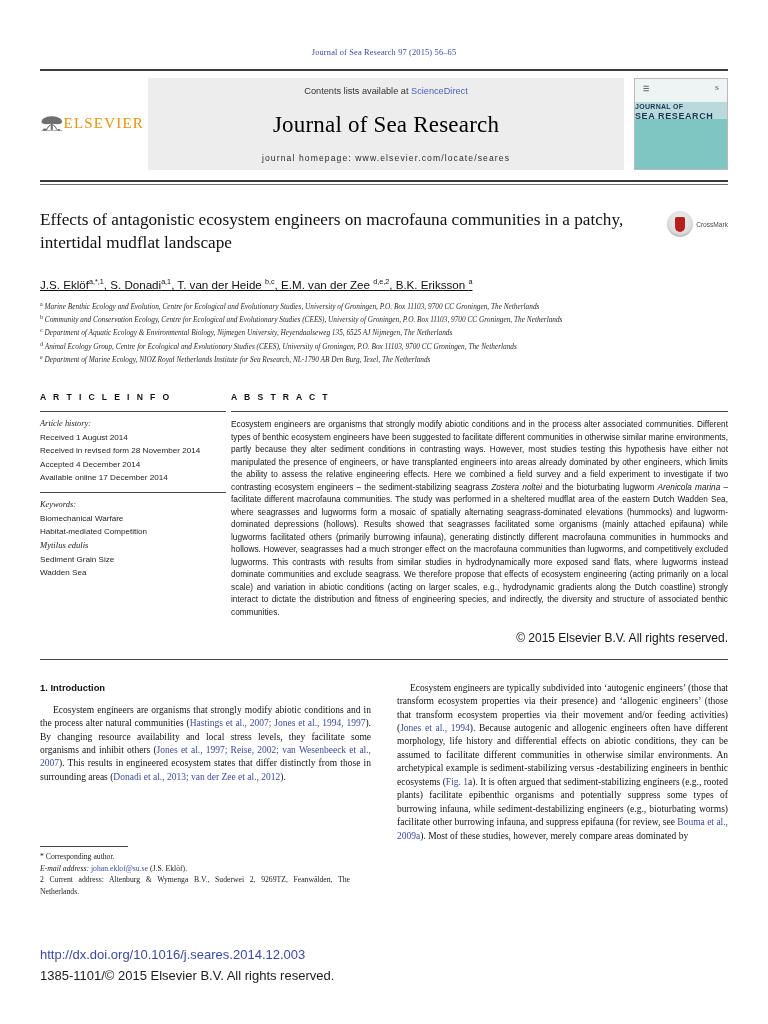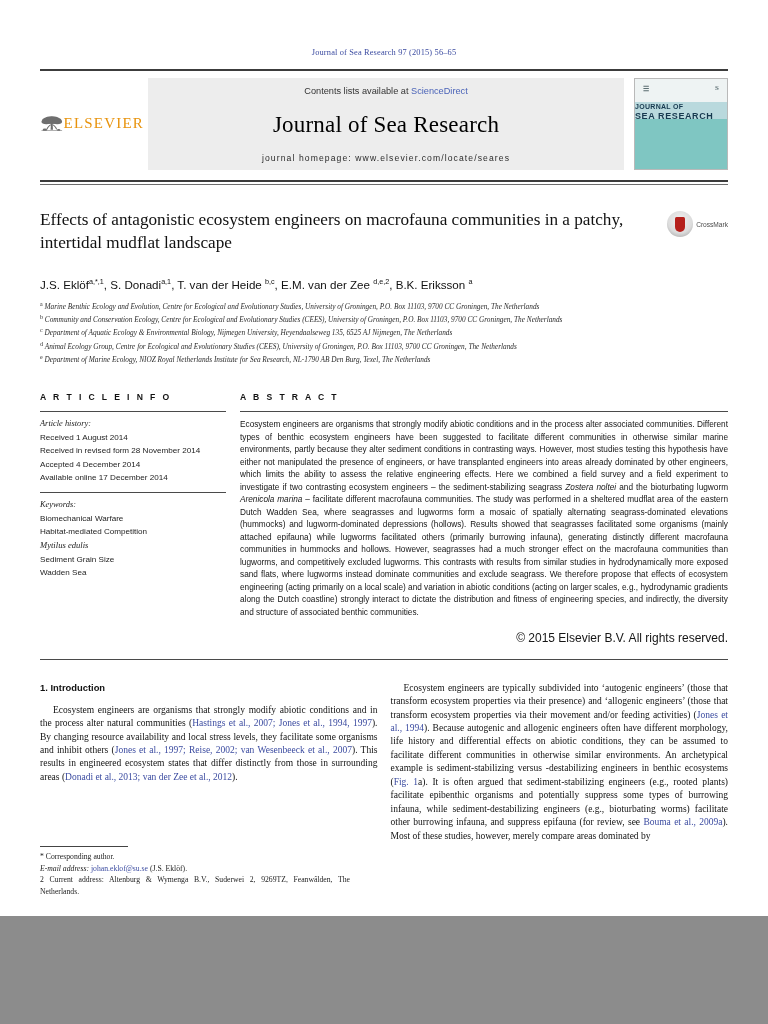--- a/index.html
+++ b/index.html
@@ -6,21 +6,21 @@
     margin: 0;
     padding: 0;
     background: #8c8c8c;
   }
   body {
     font-family: "Liberation Serif", serif;
   }
   .page {
     position: relative;
     width: 768px;
-    height: 916px;
+    height: 1024px;
     background: #ffffff;
     overflow: hidden;
     box-sizing: border-box;
   }
 
   
   .runhead {
     text-align: center;
     font-size: 8.4px;
     color: #3b4ba0;
@@ -152,38 +152,39 @@
     font-family: "Liberation Sans", sans-serif;
     font-size: 6.6px; color: #4a4a4a;
   }
 
   
   .authors {
     margin: 14px 40px 0 40px;
     font-family: "Liberation Sans", sans-serif;
     font-size: 11.6px;
     color: #111;
+    text-decoration: underline;
   }
   .authors sup { font-size: 7.2px; }
 
   .affils {
     margin: 9px 40px 0 40px;
     font-family: "Liberation Serif", serif;
     font-style: italic;
     font-size: 7.3px;
     line-height: 1.62;
     color: #2b2b2b;
   }
   .affils sup { font-style: normal; font-size: 6px; }
 
   
   .info-wrap {
     margin: 26px 40px 0 40px;
     display: flex;
-    gap: 14px;
+    gap: 5px;
   }
   .col-info { flex: 0 0 186px; }
   .col-abs  { flex: 1 1 auto; }
 
   .sec-head {
     font-family: "Liberation Sans", sans-serif;
     font-size: 8.6px;
     font-weight: bold;
     letter-spacing: 2.4px;
     color: #111;
@@ -215,21 +216,21 @@
     font-size: 12px;
     text-align: right;
     margin-top: 11px;
     color: #161616;
   }
 
   
   .body-wrap {
     margin: 22px 40px 16px 40px;
     display: flex;
-    gap: 13px;
+    gap: 26px;
   }
   .bcol { flex: 1 1 0; }
   .h-sec {
     font-family: "Liberation Sans", sans-serif;
     font-size: 9.4px;
     font-weight: bold;
     color: #111;
     margin-bottom: 11px;
   }
   .para {

